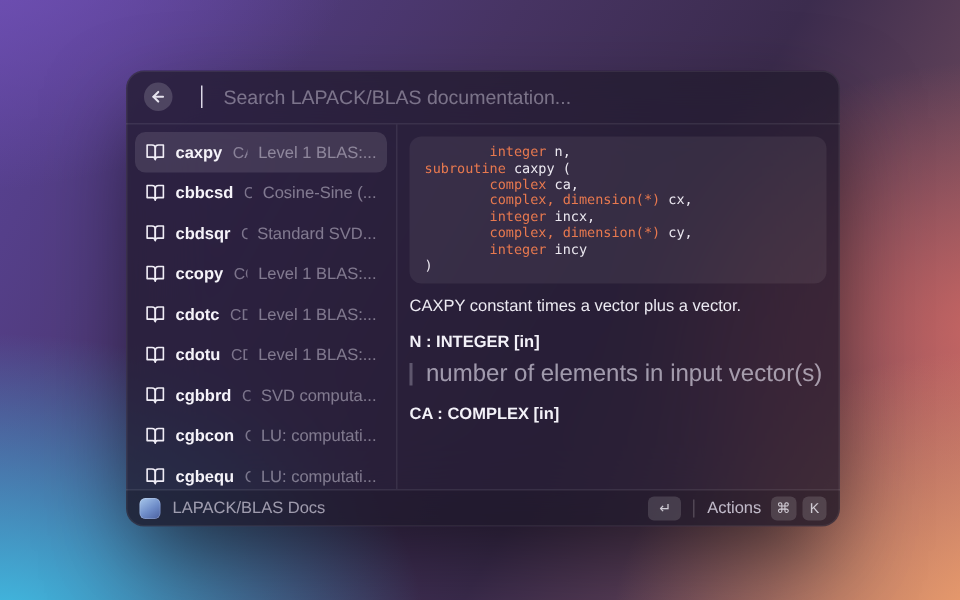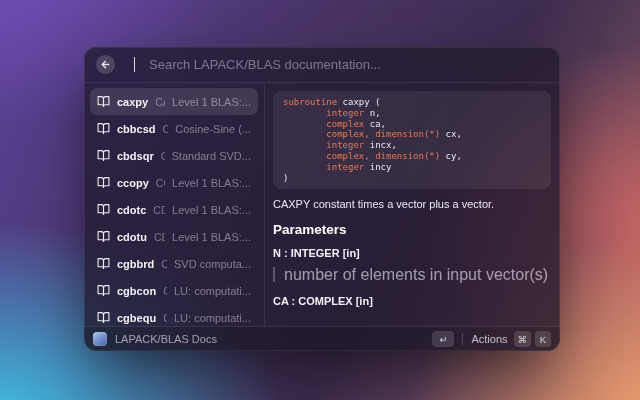--- a/index.html
+++ b/index.html
@@ -233,31 +233,30 @@
               </svg>
     </span>
     <span class="row-name">cgbequ</span>
     <span class="row-sub">CGBE...</span>
     <span class="row-acc">LU: computati...</span>
   </div>
 </div>
       <div class="divider-v"></div>
       <div class="detail-pane">
         <div class="code-block">
+            <div class="code-line"><span class="pl">        </span><span class="kw">integer</span><span class="pl"> n,</span></div>
             <div class="code-line"><span class="kw">subroutine</span><span class="pl"> caxpy (</span></div>
-            <div class="code-line"><span class="pl">        </span><span class="kw">integer</span><span class="pl"> n,</span></div>
             <div class="code-line"><span class="pl">        </span><span class="kw">complex</span><span class="pl"> ca,</span></div>
             <div class="code-line"><span class="pl">        </span><span class="kw">complex, dimension(*)</span><span class="pl"> cx,</span></div>
             <div class="code-line"><span class="pl">        </span><span class="kw">integer</span><span class="pl"> incx,</span></div>
             <div class="code-line"><span class="pl">        </span><span class="kw">complex, dimension(*)</span><span class="pl"> cy,</span></div>
             <div class="code-line"><span class="pl">        </span><span class="kw">integer</span><span class="pl"> incy</span></div>
             <div class="code-line"><span class="pl">)</span></div>
           </div>
         <div class="description">CAXPY constant times a vector plus a vector.</div>
-        <div class="params-title">Parameters</div>
         <div>
   <div>
     <div class="param-name">N : INTEGER [in]</div>
     <div class="param-doc">number of elements in input vector(s)</div>
   </div>
 
   <div>
     <div class="param-name">CA : COMPLEX [in]</div>
   </div>
 </div>

